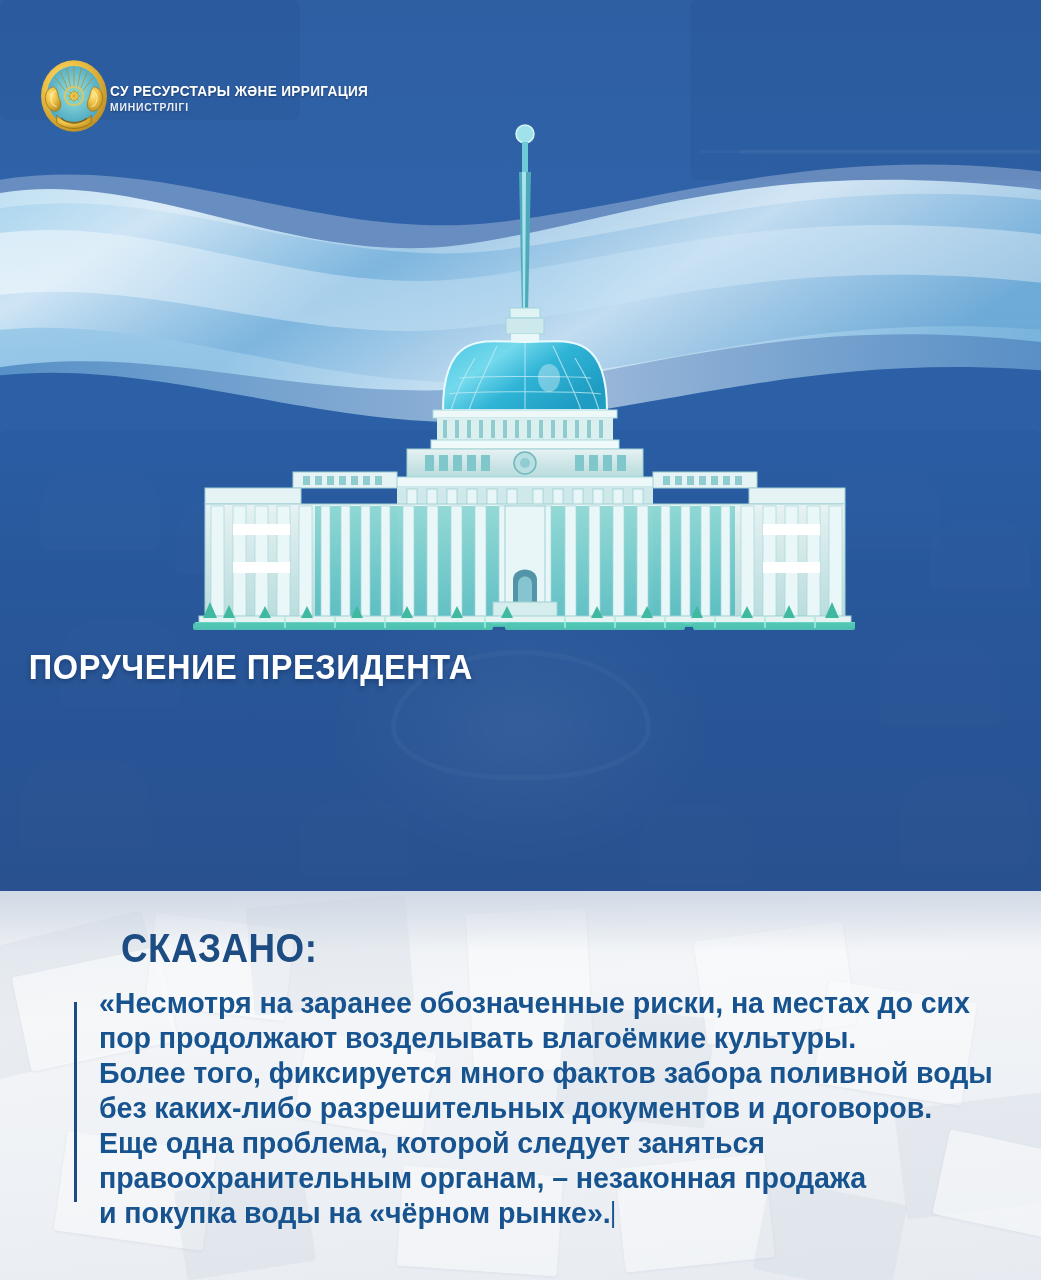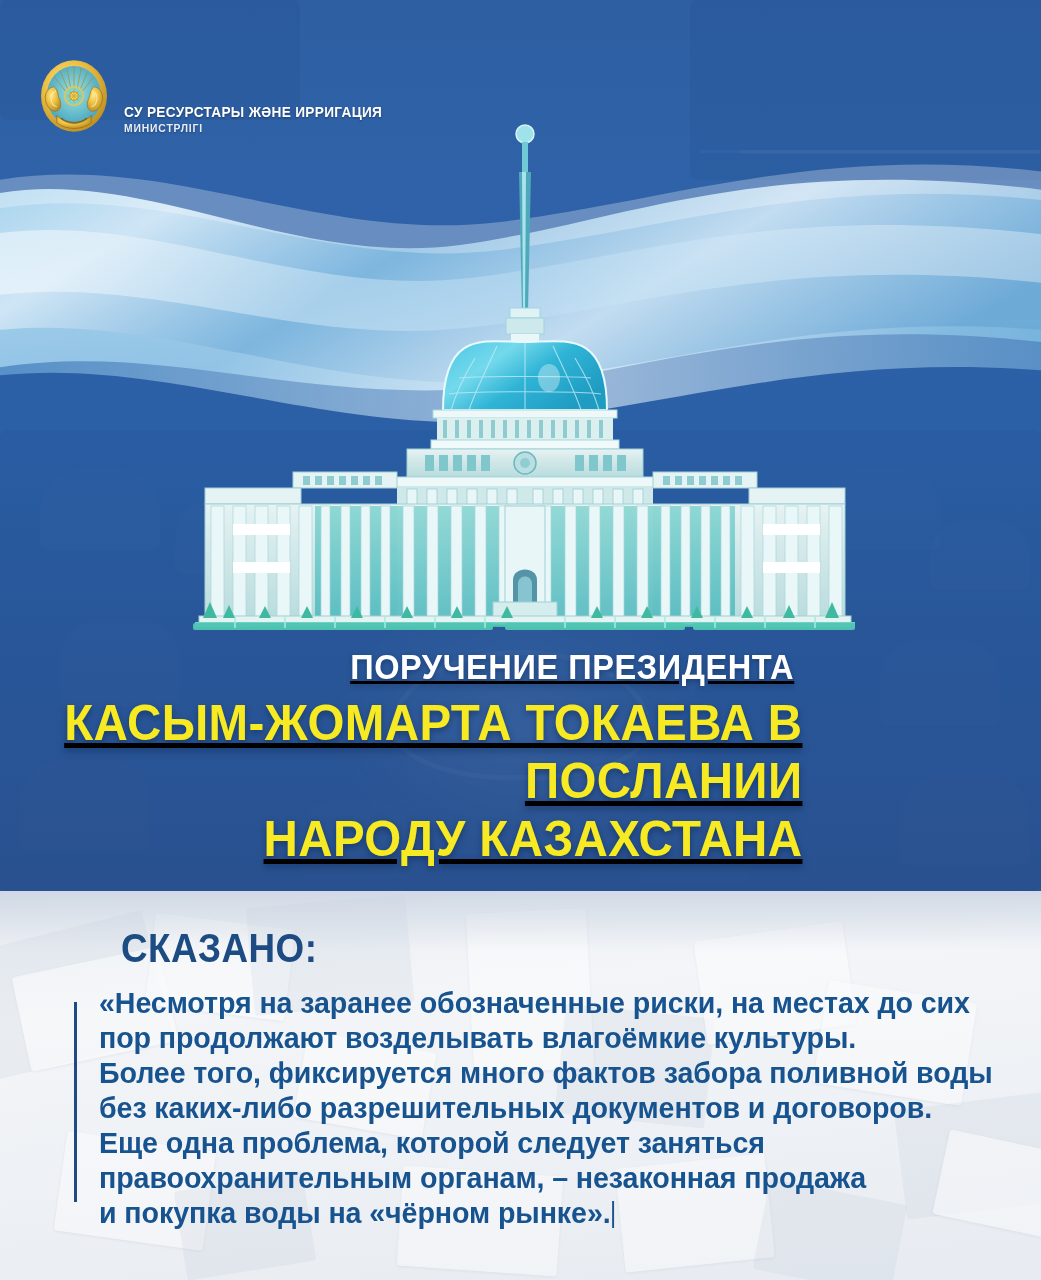--- a/index.html
+++ b/index.html
@@ -46,21 +46,21 @@
     width:250px; height:120px; border:5px solid rgba(255,255,255,.35);
     border-radius:50% 50% 45% 45%/60% 60% 40% 40%;
   }
 
   
   .ribbon { position:absolute; left:-60px; top:150px; width:1160px; height:380px; }
 
   
   .brand {
     position:absolute; left:38px; top:58px;
-    display:flex; align-items:flex-end; gap:14px; z-index:7;
+    display:flex; align-items:center; gap:0; z-index:7;
   }
   .brand-emblem { width:72px; height:76px; flex:0 0 auto; }
   .brand-text { padding-top:4px; }
   .brand-line1 {
     color:#ffffff; font-weight:bold; font-size:14.5px; letter-spacing:.35px;
     font-family:"Liberation Sans Narrow","Liberation Sans", sans-serif;
     transform:scaleX(.94); transform-origin:left center; white-space:nowrap;
     text-shadow:0 1px 2px rgba(0,0,0,.35);
   }
   .brand-line2 {
@@ -83,21 +83,21 @@
     text-shadow:0 3px 10px rgba(12,40,82,.45);
     white-space:nowrap;
   }
   .hero-word.left  { left:186px; }
   .hero-word.right { left:630px; }
 
   
   .building { position:absolute; left:175px; top:110px; width:700px; height:520px; z-index:4; }
 
   
-  .caption { position:absolute; left:0; top:646px; width:823px; text-align:right; z-index:6;text-decoration:underline; }
+  .caption { position:absolute; left:0; top:646px; width:823px; text-align:left; z-index:6; }
   .caption-top {
     color:#ffffff; font-weight:bold;
     font-family:"Liberation Sans Narrow","Liberation Sans", sans-serif;
     font-size:35px; line-height:42px; letter-spacing:.6px;
     transform:scaleX(.93); text-shadow:0 2px 6px rgba(10,35,75,.45);
   }
   .caption-yellow {
     color:#f7ea22; font-weight:bold;
     font-family:"Liberation Sans Narrow","Liberation Sans", sans-serif;
     letter-spacing:.4px;
@@ -468,24 +468,20 @@
       </svg>
       <div class="brand-text">
         <div class="brand-line1">СУ РЕСУРСТАРЫ ЖӘНЕ ИРРИГАЦИЯ</div>
         <div class="brand-line2">МИНИСТРЛІГІ</div>
       </div>
     </div>
 
 
     <div class="caption">
       <div class="caption-top">ПОРУЧЕНИЕ ПРЕЗИДЕНТА</div>
-      <div class="caption-yellow">
-        <span class="cy1">КАСЫМ-ЖОМАРТА ТОКАЕВА В ПОСЛАНИИ</span>
-        <span class="cy2">НАРОДУ КАЗАХСТАНА</span>
-      </div>
     </div>
   </div>
 
   <div class="bottom-panel">
     <div class="desk-bg">
       <u style="left:-30px;top:40px;width:190px;height:130px;transform:rotate(-14deg);"></u>
       <i style="left:20px;top:70px;width:150px;height:96px;transform:rotate(-12deg);"></i>
       <i style="left:150px;top:30px;width:140px;height:92px;transform:rotate(7deg);"></i>
       <u style="left:250px;top:10px;width:160px;height:108px;transform:rotate(-5deg);"></u>
       <i style="left:300px;top:150px;width:130px;height:88px;transform:rotate(10deg);"></i>

